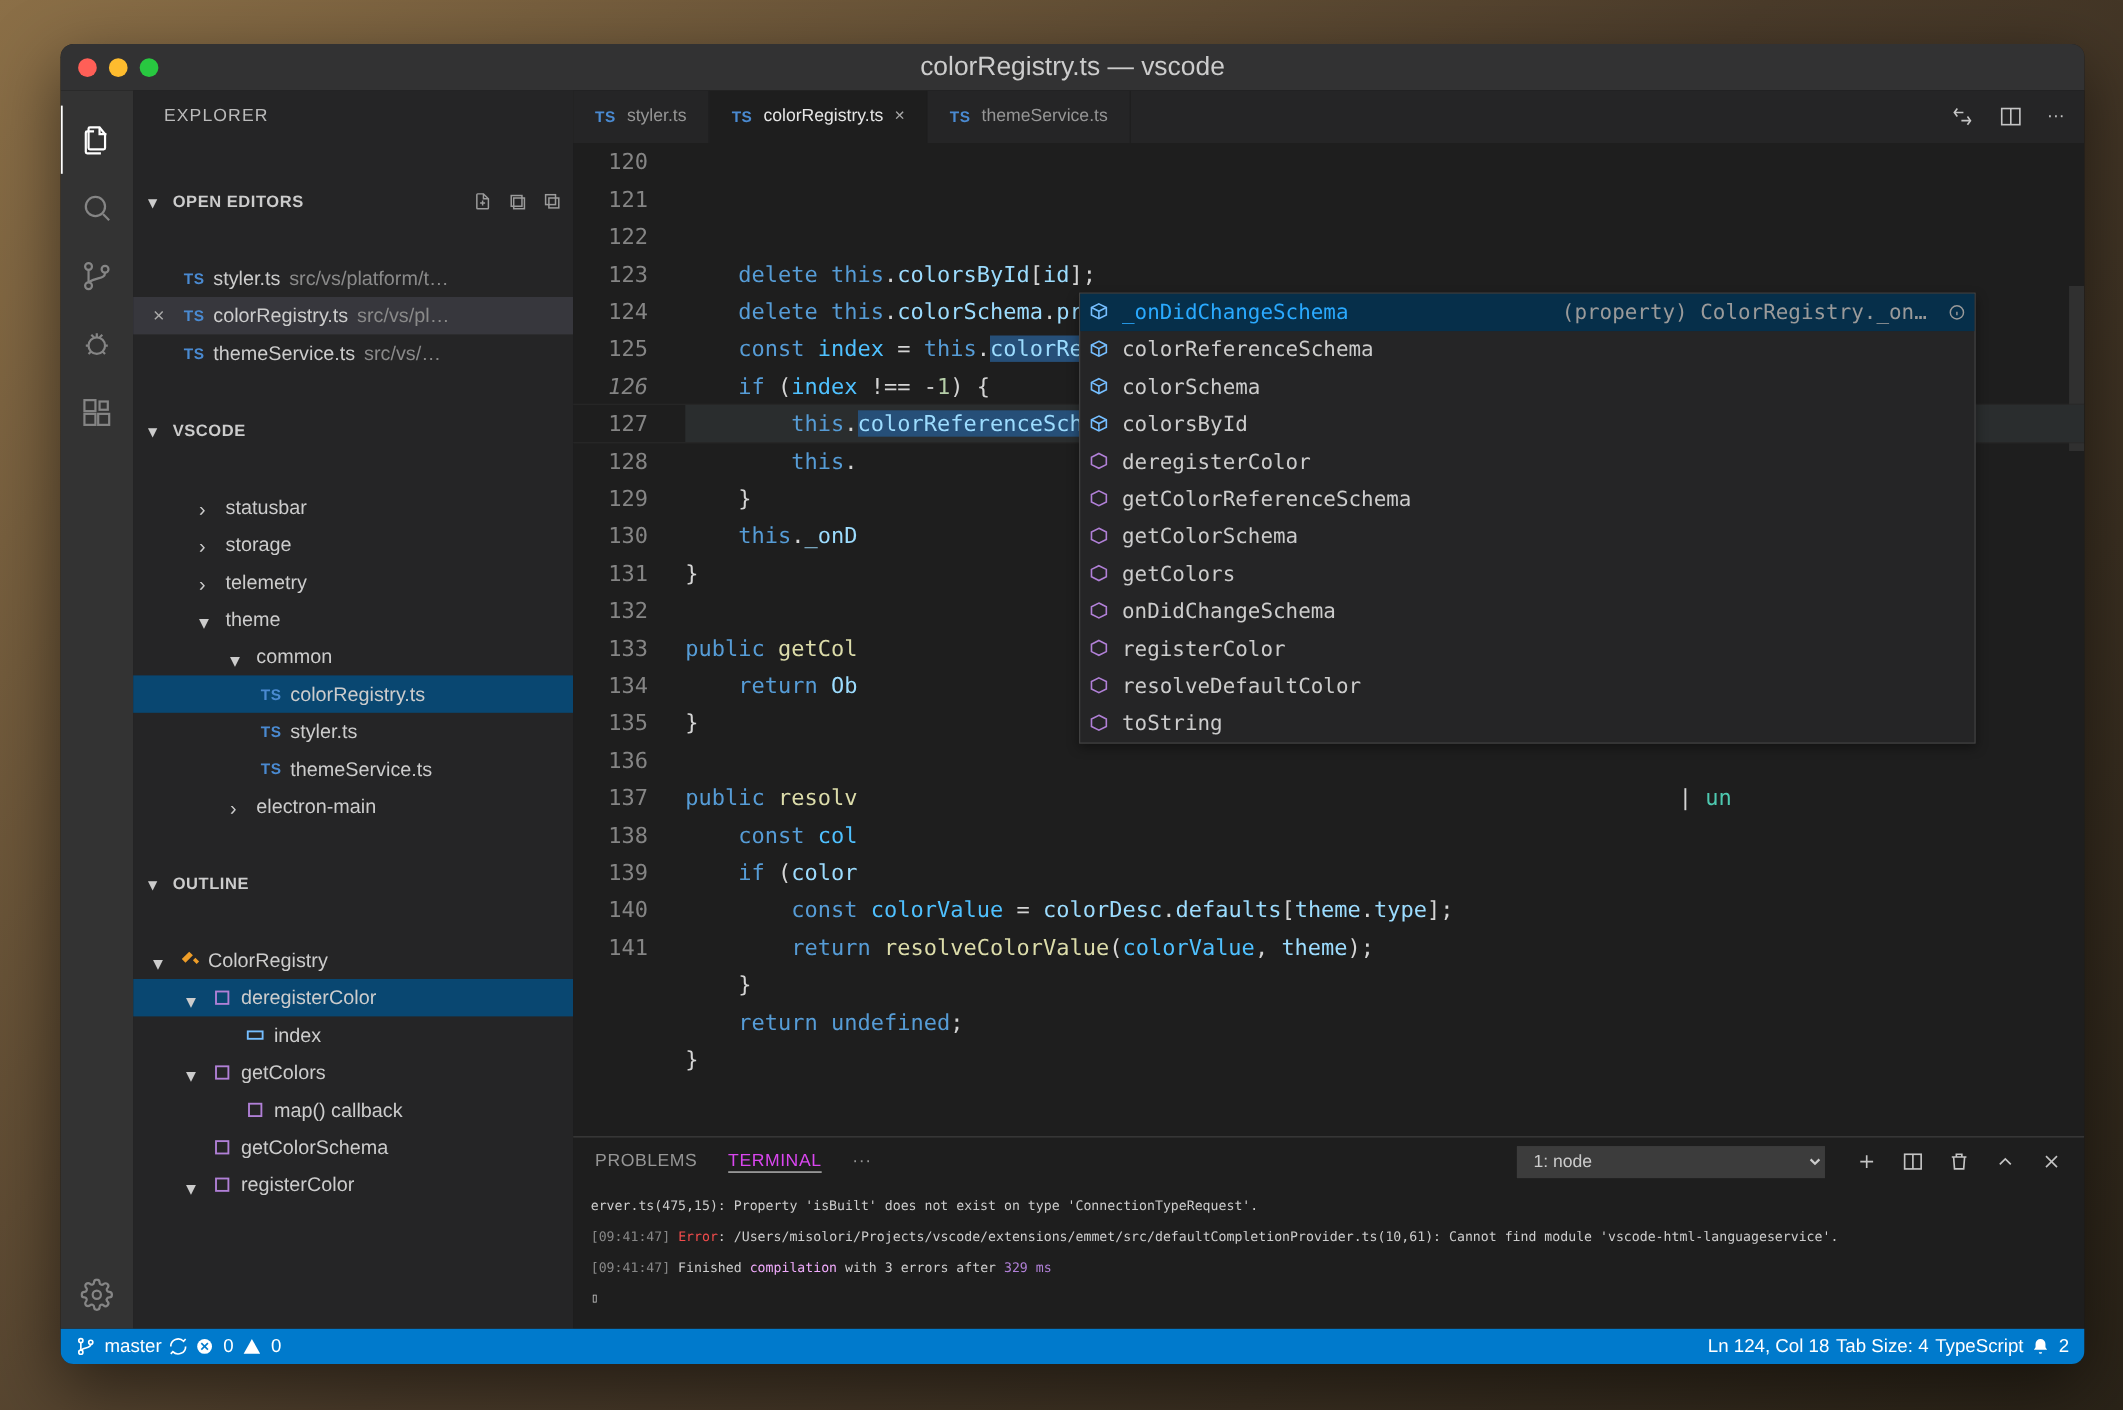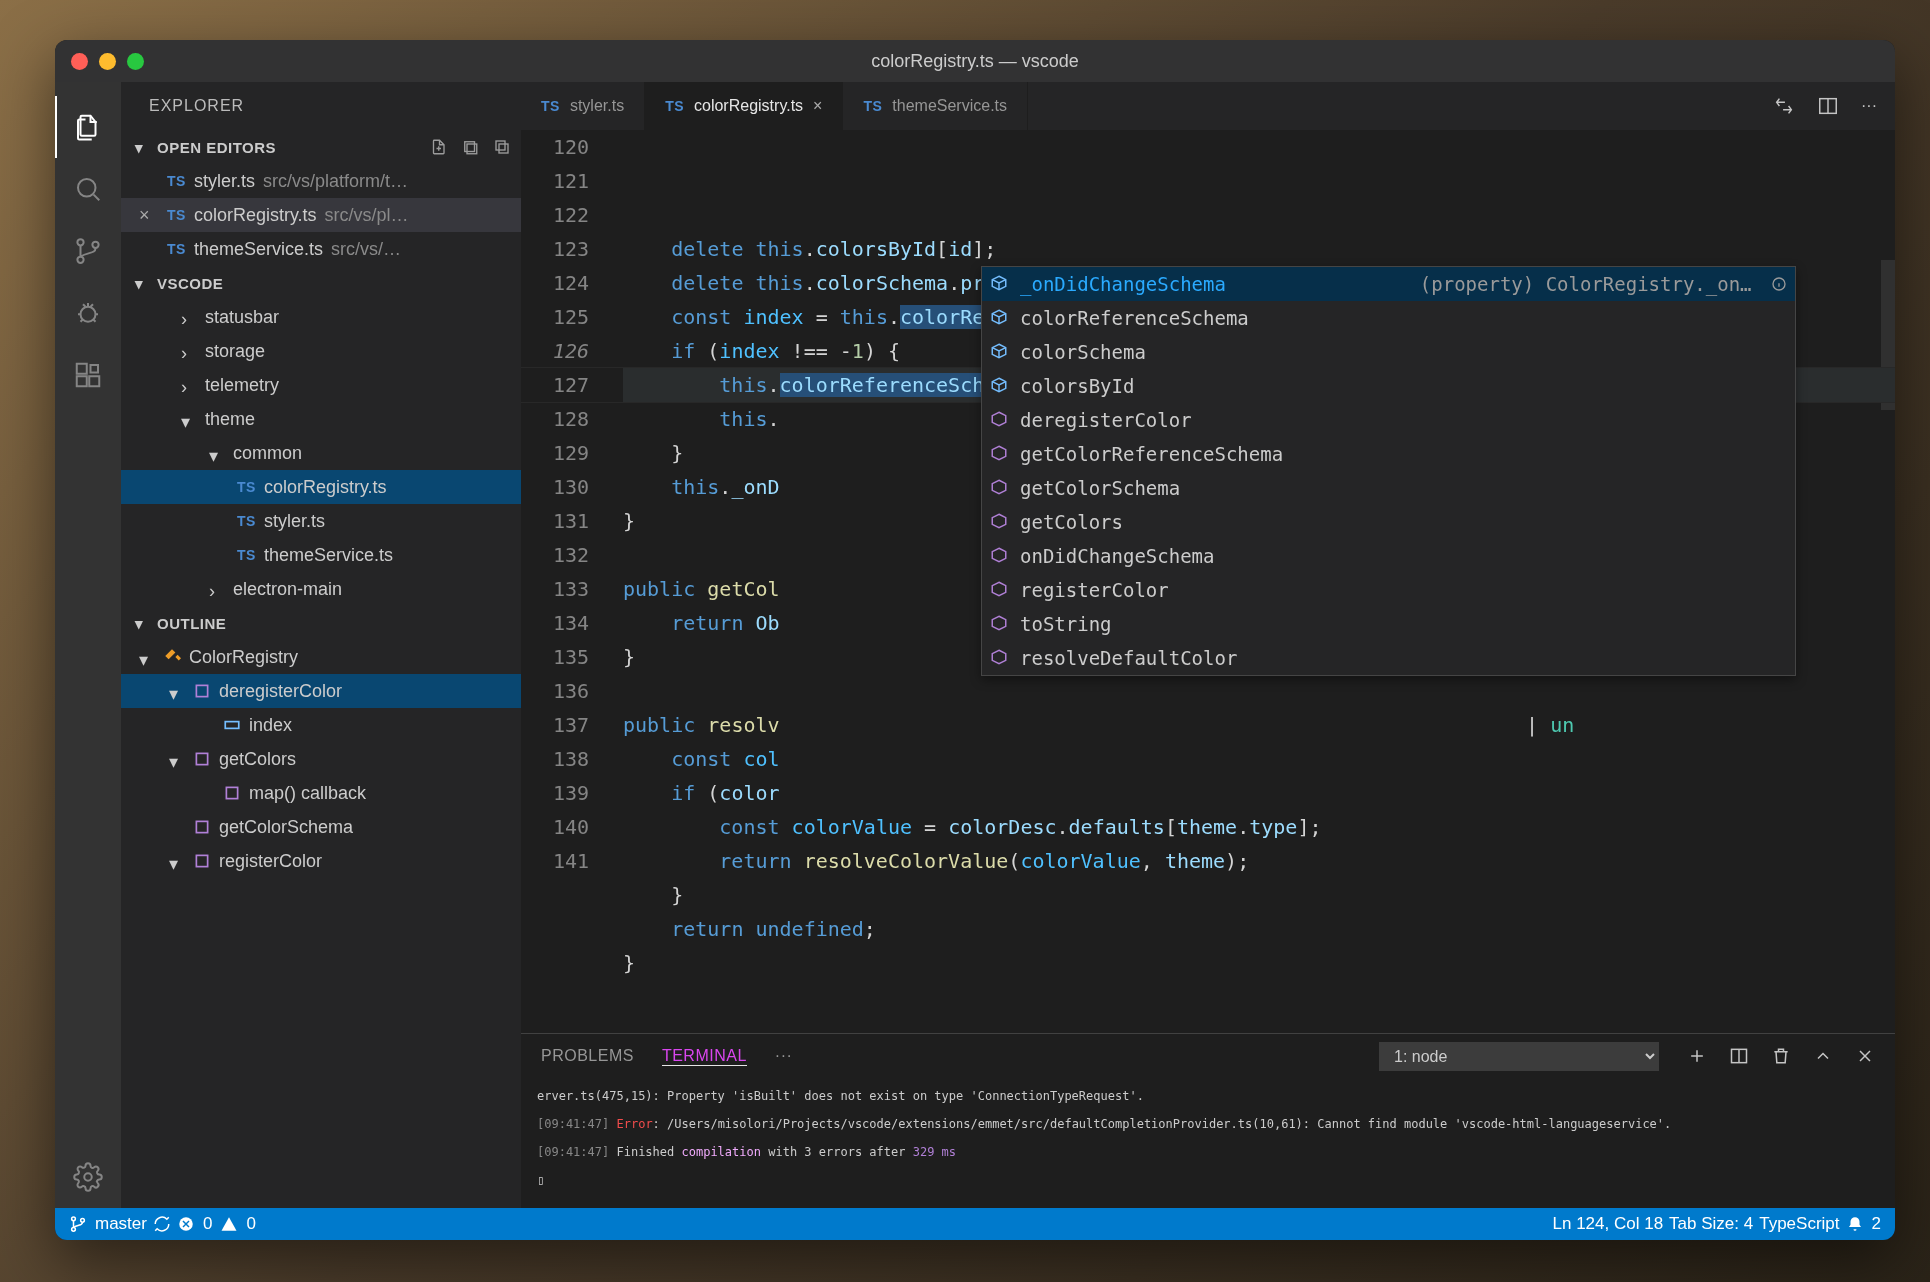--- a/index.html
+++ b/index.html
@@ -17,21 +17,21 @@
   border-radius:12px;
   display:flex; flex-direction:column;
   overflow:hidden;
   box-shadow:0 20px 60px rgba(0,0,0,.5);
 }
 .titlebar {
   height:42px; background:#323233;
   display:flex; align-items:center;
   padding:0 16px;
   position:relative;
-  font-size:18px; color:#ccc;
+  font-size:24px; color:#ccc;
 }
 .traffic { display:flex; gap:11px; }
 .tl { width:17px; height:17px; border-radius:50%; }
 .tl.red{background:#ff5f57}
 .tl.yel{background:#febc2e}
 .tl.grn{background:#28c840}
 .wintitle{position:absolute;left:0;right:0;text-align:center;pointer-events:none}
 
 .body { flex:1; display:flex; overflow:hidden;}
 .activitybar {
@@ -51,20 +51,21 @@
 }
 .activitybar .spacer{flex:1}
 .icon{display:inline-flex;align-items:center;justify-content:center}
 svg{display:block}
 
 .sidebar {
   width:400px; background:#252526;
   display:flex;flex-direction:column;
   color:#ccc; font-size:18px;
   overflow:hidden;
+  gap:36px;
 }
 .sidebar-title{
   height:48px;display:flex;align-items:center;
   padding:0 28px; color:#bbb; letter-spacing:1px; font-size:16px;
 }
 .section-header{
   height:34px;display:flex;align-items:center;gap:6px;
   padding:0 10px 0 14px; font-weight:600; font-size:15px;
   color:#ccc; letter-spacing:.5px;
   cursor:pointer;
@@ -508,23 +509,23 @@
                   </svg></span><span>getColorReferenceSchema</span></div><div class="srow"><span class="sicon pur"><svg width="18" height="18" viewBox="0 0 16 16" fill="none" stroke="currentColor" stroke-width="1.3">
                     <path d="M8 2l6 3v6l-6 3-6-3V5z"></path>
                   </svg></span><span>getColorSchema</span></div><div class="srow"><span class="sicon pur"><svg width="18" height="18" viewBox="0 0 16 16" fill="none" stroke="currentColor" stroke-width="1.3">
                     <path d="M8 2l6 3v6l-6 3-6-3V5z"></path>
                   </svg></span><span>getColors</span></div><div class="srow"><span class="sicon pur"><svg width="18" height="18" viewBox="0 0 16 16" fill="none" stroke="currentColor" stroke-width="1.3">
                     <path d="M8 2l6 3v6l-6 3-6-3V5z"></path>
                   </svg></span><span>onDidChangeSchema</span></div><div class="srow"><span class="sicon pur"><svg width="18" height="18" viewBox="0 0 16 16" fill="none" stroke="currentColor" stroke-width="1.3">
                     <path d="M8 2l6 3v6l-6 3-6-3V5z"></path>
                   </svg></span><span>registerColor</span></div><div class="srow"><span class="sicon pur"><svg width="18" height="18" viewBox="0 0 16 16" fill="none" stroke="currentColor" stroke-width="1.3">
                     <path d="M8 2l6 3v6l-6 3-6-3V5z"></path>
-                  </svg></span><span>toString</span></div><div class="srow"><span class="sicon pur"><svg width="18" height="18" viewBox="0 0 16 16" fill="none" stroke="currentColor" stroke-width="1.3">
-                    <path d="M8 2l6 3v6l-6 3-6-3V5z"></path>
-                  </svg></span><span>resolveDefaultColor</span></div></div></div>
+                  </svg></span><span>resolveDefaultColor</span></div><div class="srow"><span class="sicon pur"><svg width="18" height="18" viewBox="0 0 16 16" fill="none" stroke="currentColor" stroke-width="1.3">
+                    <path d="M8 2l6 3v6l-6 3-6-3V5z"></path>
+                  </svg></span><span>toString</span></div></div></div>
       </div>
 
       <div class="panel">
         <div class="panel-tabs">
           <span class="ptab">PROBLEMS</span>
           <span class="ptab active">TERMINAL</span>
           <span class="icon">···</span>
           <span class="spacer"></span>
           <select>
             <option>1: node</option>

